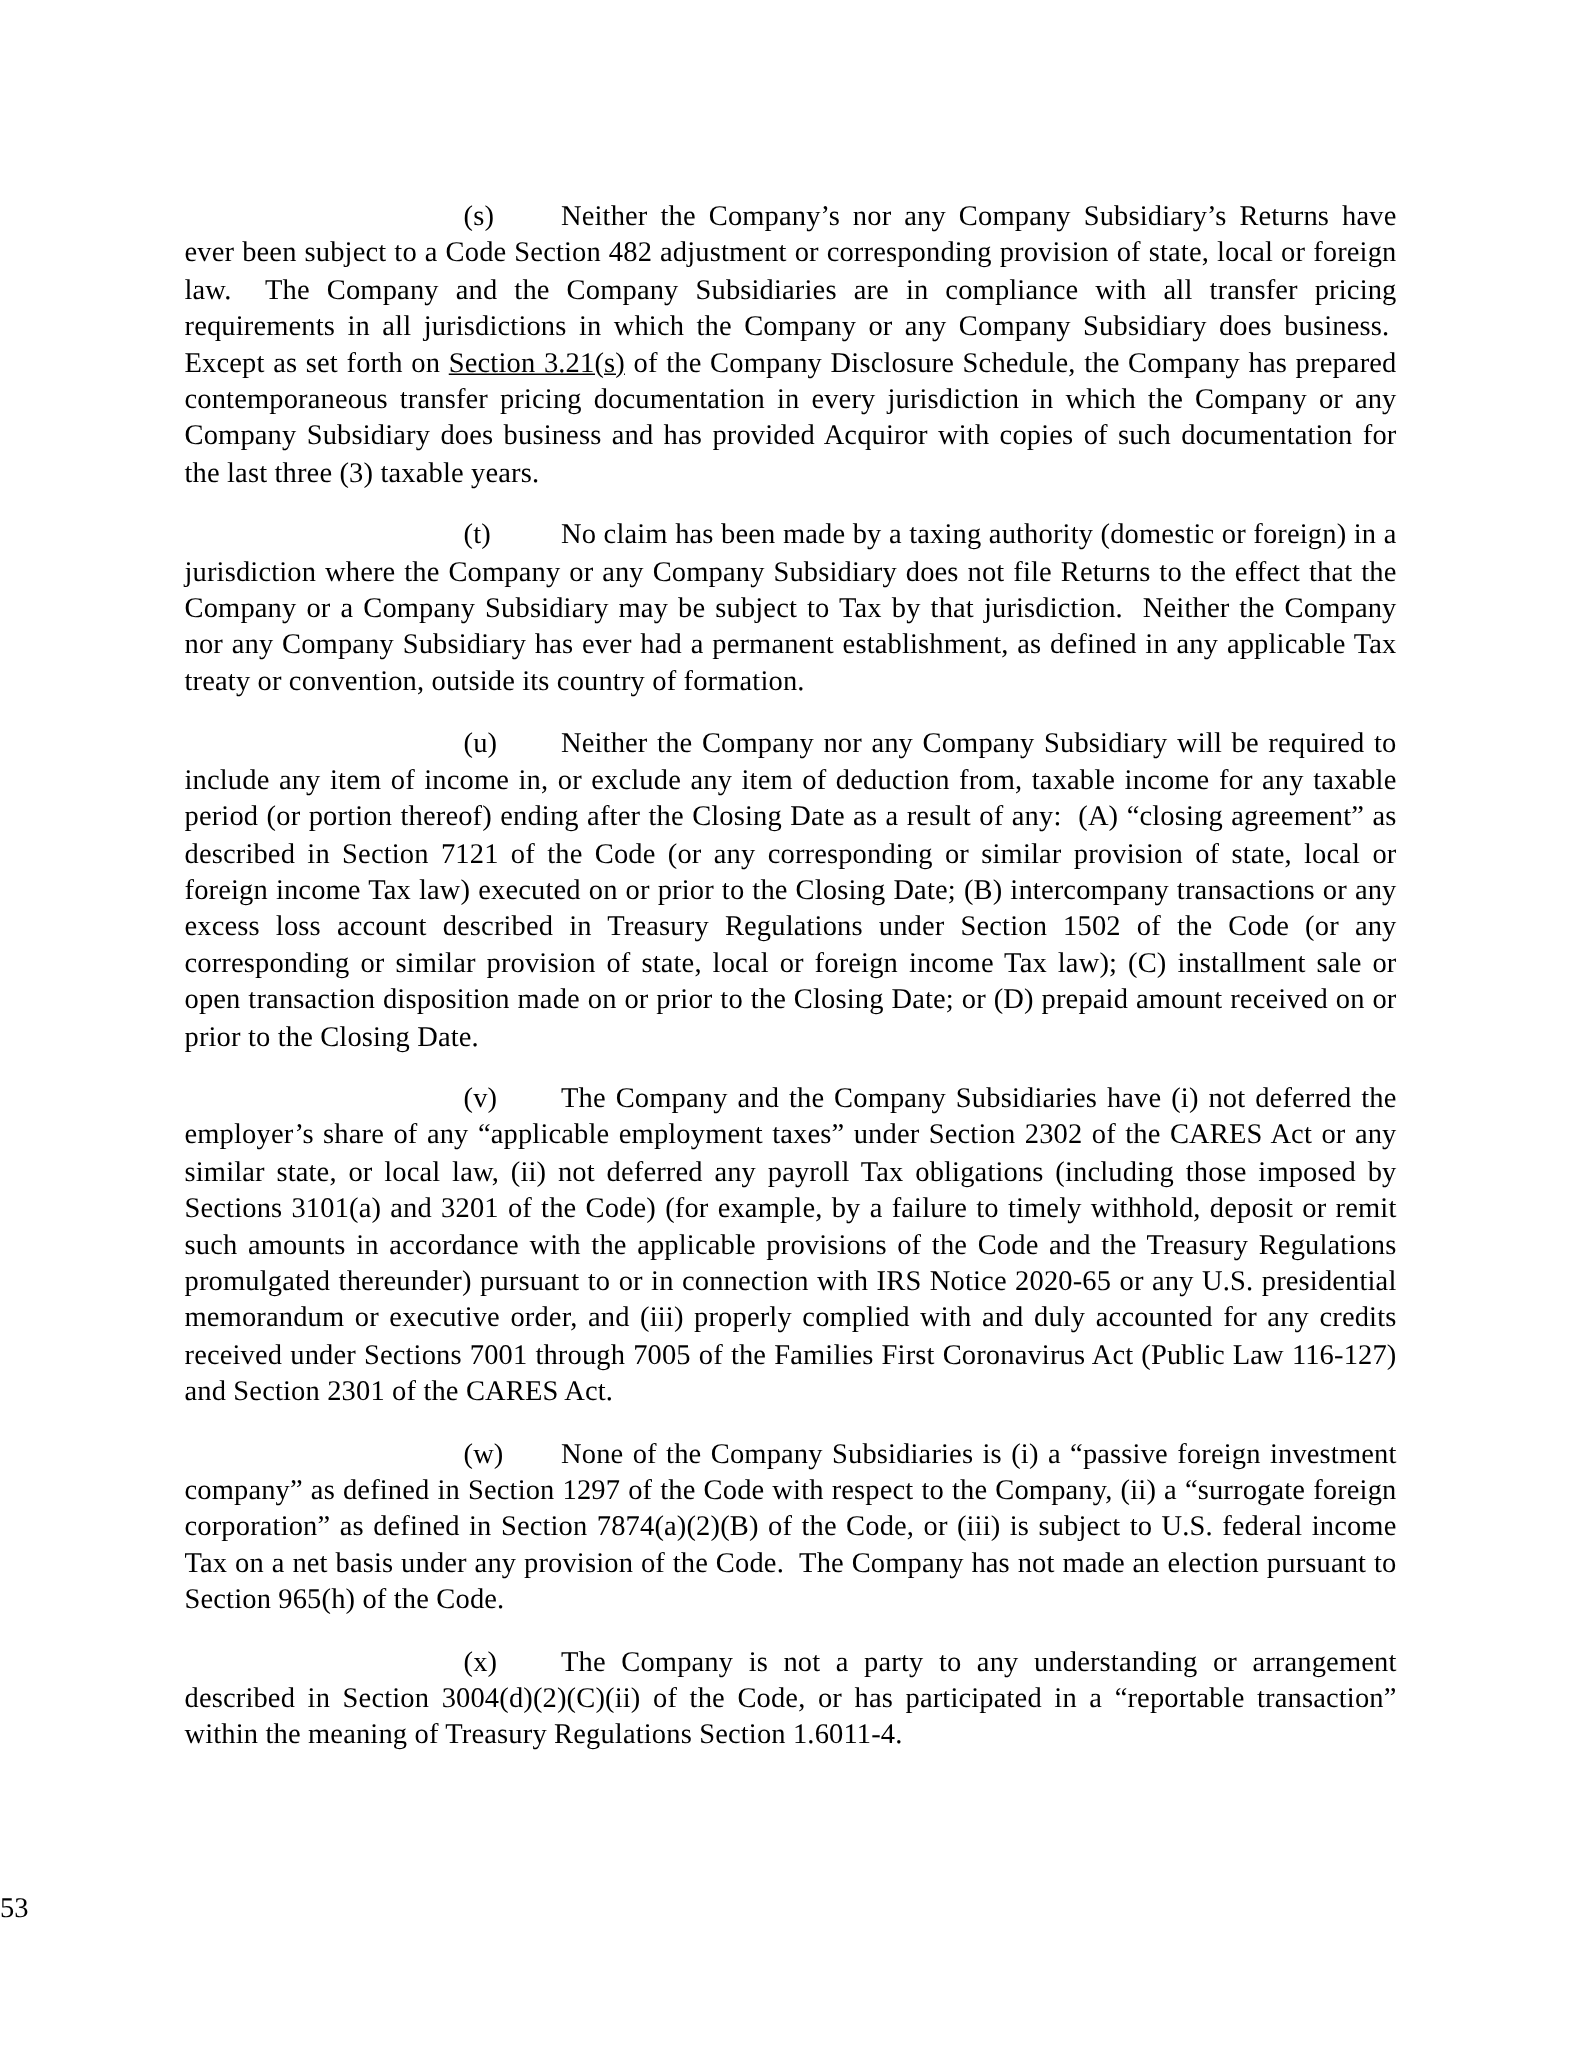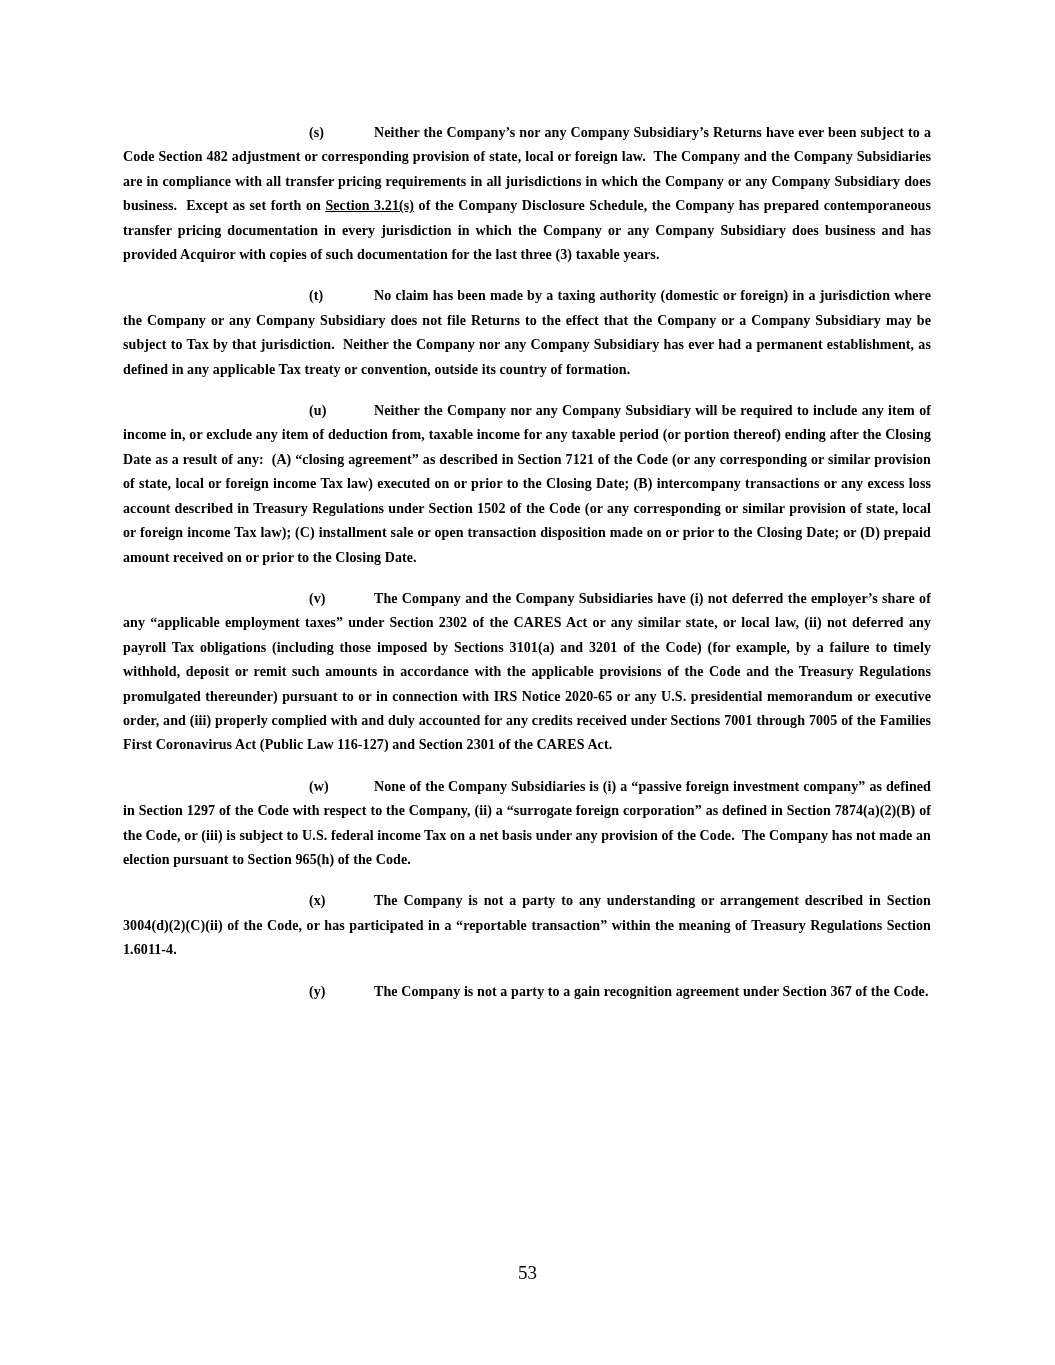--- a/index.html
+++ b/index.html
@@ -22,54 +22,52 @@
     background: #ffffff;
     overflow: hidden;
   }
   .content {
     position: absolute;
     left: 123px;
     top: 121px;
     width: 808px;
   }
   p.para {
-    margin: 0 0 17px 0;
-    font-size: 14px;
+    margin: 12px 0 17px 0;
+    font-size: 19px;
     line-height: 24.4px;
     text-align: justify;
     text-indent: 186px;
     letter-spacing: 0.1px;
-    font-weight: bold;
   }
   .plabel {
     display: inline-block;
     text-indent: 0;
     width: 65px;
   }
   .section-ref {
     text-decoration: underline;
     color: #000000;
   }
   .page-number {
     position: absolute;
     left: 0;
     top: 1261px;
     width: 1055px;
-    text-align: center;
+    text-align: left;
     font-size: 19px;
     line-height: 24.4px;
   }
 </style>
 </head>
 <body>
 
 <main class="page">
   <section class="content">
       <p class="para"><span class="plabel">(s)</span><span>Neither the Company’s nor any Company Subsidiary’s Returns have ever been subject to a Code Section 482 adjustment or corresponding provision of state, local or foreign law.&nbsp; The Company and the Company Subsidiaries are in compliance with all transfer pricing requirements in all jurisdictions in which the Company or any Company Subsidiary does business.&nbsp; Except as set forth on </span><span class="section-ref">Section 3.21(s)</span><span> of the Company Disclosure Schedule, the Company has prepared contemporaneous transfer pricing documentation in every jurisdiction in which the Company or any Company Subsidiary does business and has provided Acquiror with copies of such documentation for the last three (3) taxable years.</span></p>
       <p class="para"><span class="plabel">(t)</span><span>No claim has been made by a taxing authority (domestic or foreign) in a jurisdiction where the Company or any Company Subsidiary does not file Returns to the effect that the Company or a Company Subsidiary may be subject to Tax by that jurisdiction.&nbsp; Neither the Company nor any Company Subsidiary has ever had a permanent establishment, as defined in any applicable Tax treaty or convention, outside its country of formation.</span></p>
       <p class="para"><span class="plabel">(u)</span><span>Neither the Company nor any Company Subsidiary will be required to include any item of income in, or exclude any item of deduction from, taxable income for any taxable period (or portion thereof) ending after the Closing Date as a result of any:&nbsp; (A) “closing agreement” as described in Section 7121 of the Code (or any corresponding or similar provision of state, local or foreign income Tax law) executed on or prior to the Closing Date; (B) intercompany transactions or any excess loss account described in Treasury Regulations under Section 1502 of the Code (or any corresponding or similar provision of state, local or foreign income Tax law); (C) installment sale or open transaction disposition made on or prior to the Closing Date; or (D) prepaid amount received on or prior to the Closing Date.</span></p>
       <p class="para"><span class="plabel">(v)</span><span>The Company and the Company Subsidiaries have (i) not deferred the employer’s share of any “applicable employment taxes” under Section 2302 of the CARES Act or any similar state, or local law, (ii) not deferred any payroll Tax obligations (including those imposed by Sections 3101(a) and 3201 of the Code) (for example, by a failure to timely withhold, deposit or remit such amounts in accordance with the applicable provisions of the Code and the Treasury Regulations promulgated thereunder) pursuant to or in connection with IRS Notice 2020-65 or any U.S. presidential memorandum or executive order, and (iii) properly complied with and duly accounted for any credits received under Sections 7001 through 7005 of the Families First Coronavirus Act (Public Law 116-127) and Section 2301 of the CARES Act.</span></p>
       <p class="para"><span class="plabel">(w)</span><span>None of the Company Subsidiaries is (i) a “passive foreign investment company” as defined in Section 1297 of the Code with respect to the Company, (ii) a “surrogate foreign corporation” as defined in Section 7874(a)(2)(B) of the Code, or (iii) is subject to U.S. federal income Tax on a net basis under any provision of the Code.&nbsp; The Company has not made an election pursuant to Section 965(h) of the Code.</span></p>
       <p class="para"><span class="plabel">(x)</span><span>The Company is not a party to any understanding or arrangement described in Section 3004(d)(2)(C)(ii) of the Code, or has participated in a “reportable transaction” within the meaning of Treasury Regulations Section 1.6011-4.</span></p>
-      <p class="para"><span class="plabel">(y)</span><span>The Company is not a party to a gain recognition agreement under Section 367 of the Code.</span></p>
     </section>
   <div class="page-number">53</div>
 </main>
 
 </body></html>

